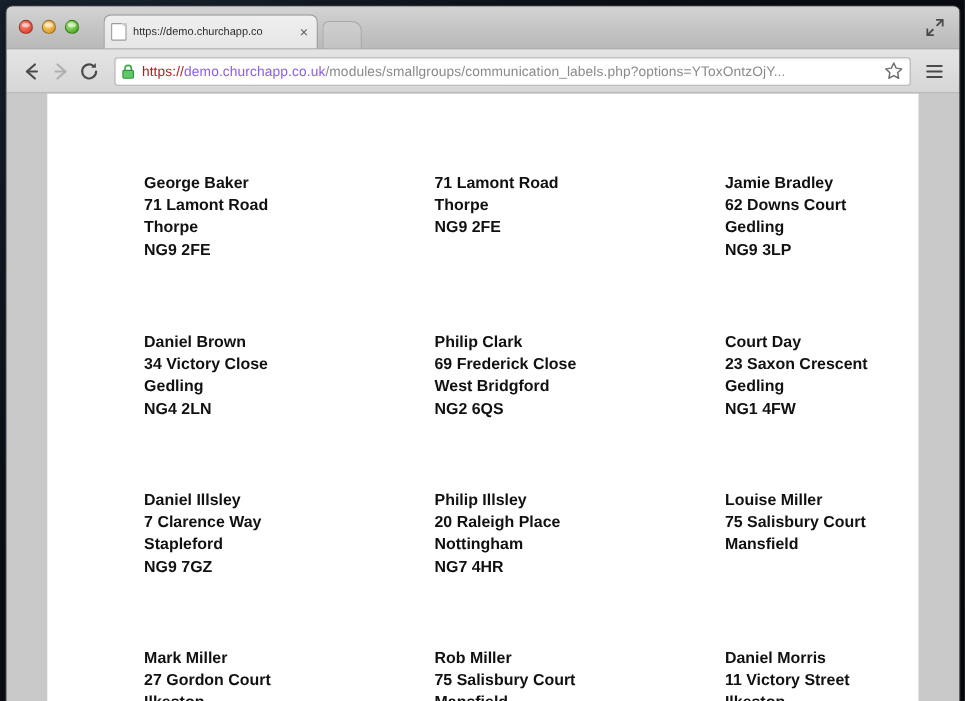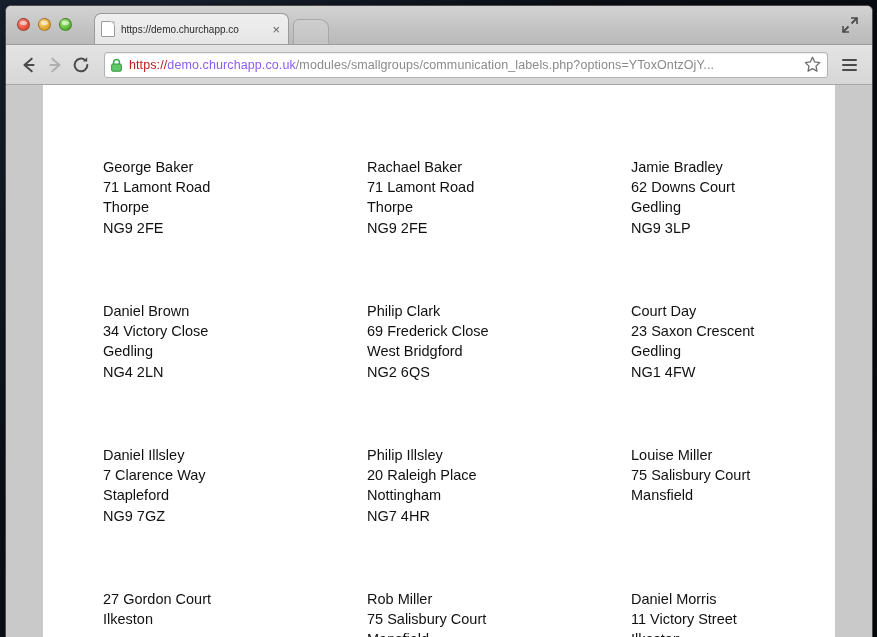--- a/index.html
+++ b/index.html
@@ -246,22 +246,23 @@
     width: 100%;
     padding-top: 72px;
     box-sizing: border-box;
     display: grid;
     grid-template-columns: repeat(3, 1fr);
     grid-auto-rows: 144px;
     column-gap: 0;
   }
 
   .label-card {
-    padding-left: 60px;
-    box-sizing: border-box;
+    padding-left: 88px;
+    box-sizing: border-box;
+    font-weight: bold;
   }
   .label-line {
     font-size: 14.5px;
     line-height: 20.2px;
     color: #111111;
     white-space: nowrap;
   }
 
   
   #scroll-gutter {
@@ -354,21 +355,20 @@
     <div id="viewport">
       <div id="page">
         <div id="labels-grid">
             <div class="label-card">
               <div class="label-line">George Baker</div>
               <div class="label-line">71 Lamont Road</div>
               <div class="label-line">Thorpe</div>
               <div class="label-line">NG9 2FE</div>
             </div>
             <div class="label-card">
-              <div class="label-line">Rachael Baker</div>
               <div class="label-line">71 Lamont Road</div>
               <div class="label-line">Thorpe</div>
               <div class="label-line">NG9 2FE</div>
             </div>
             <div class="label-card">
               <div class="label-line">Jamie Bradley</div>
               <div class="label-line">62 Downs Court</div>
               <div class="label-line">Gedling</div>
               <div class="label-line">NG9 3LP</div>
             </div>
@@ -401,20 +401,21 @@
               <div class="label-line">20 Raleigh Place</div>
               <div class="label-line">Nottingham</div>
               <div class="label-line">NG7 4HR</div>
             </div>
             <div class="label-card">
               <div class="label-line">Louise Miller</div>
               <div class="label-line">75 Salisbury Court</div>
               <div class="label-line">Mansfield</div>
             </div>
             <div class="label-card">
+              <div class="label-line">Mark Miller</div>
               <div class="label-line">27 Gordon Court</div>
               <div class="label-line">Ilkeston</div>
             </div>
             <div class="label-card">
               <div class="label-line">Rob Miller</div>
               <div class="label-line">75 Salisbury Court</div>
               <div class="label-line">Mansfield</div>
             </div>
             <div class="label-card">
               <div class="label-line">Daniel Morris</div>

